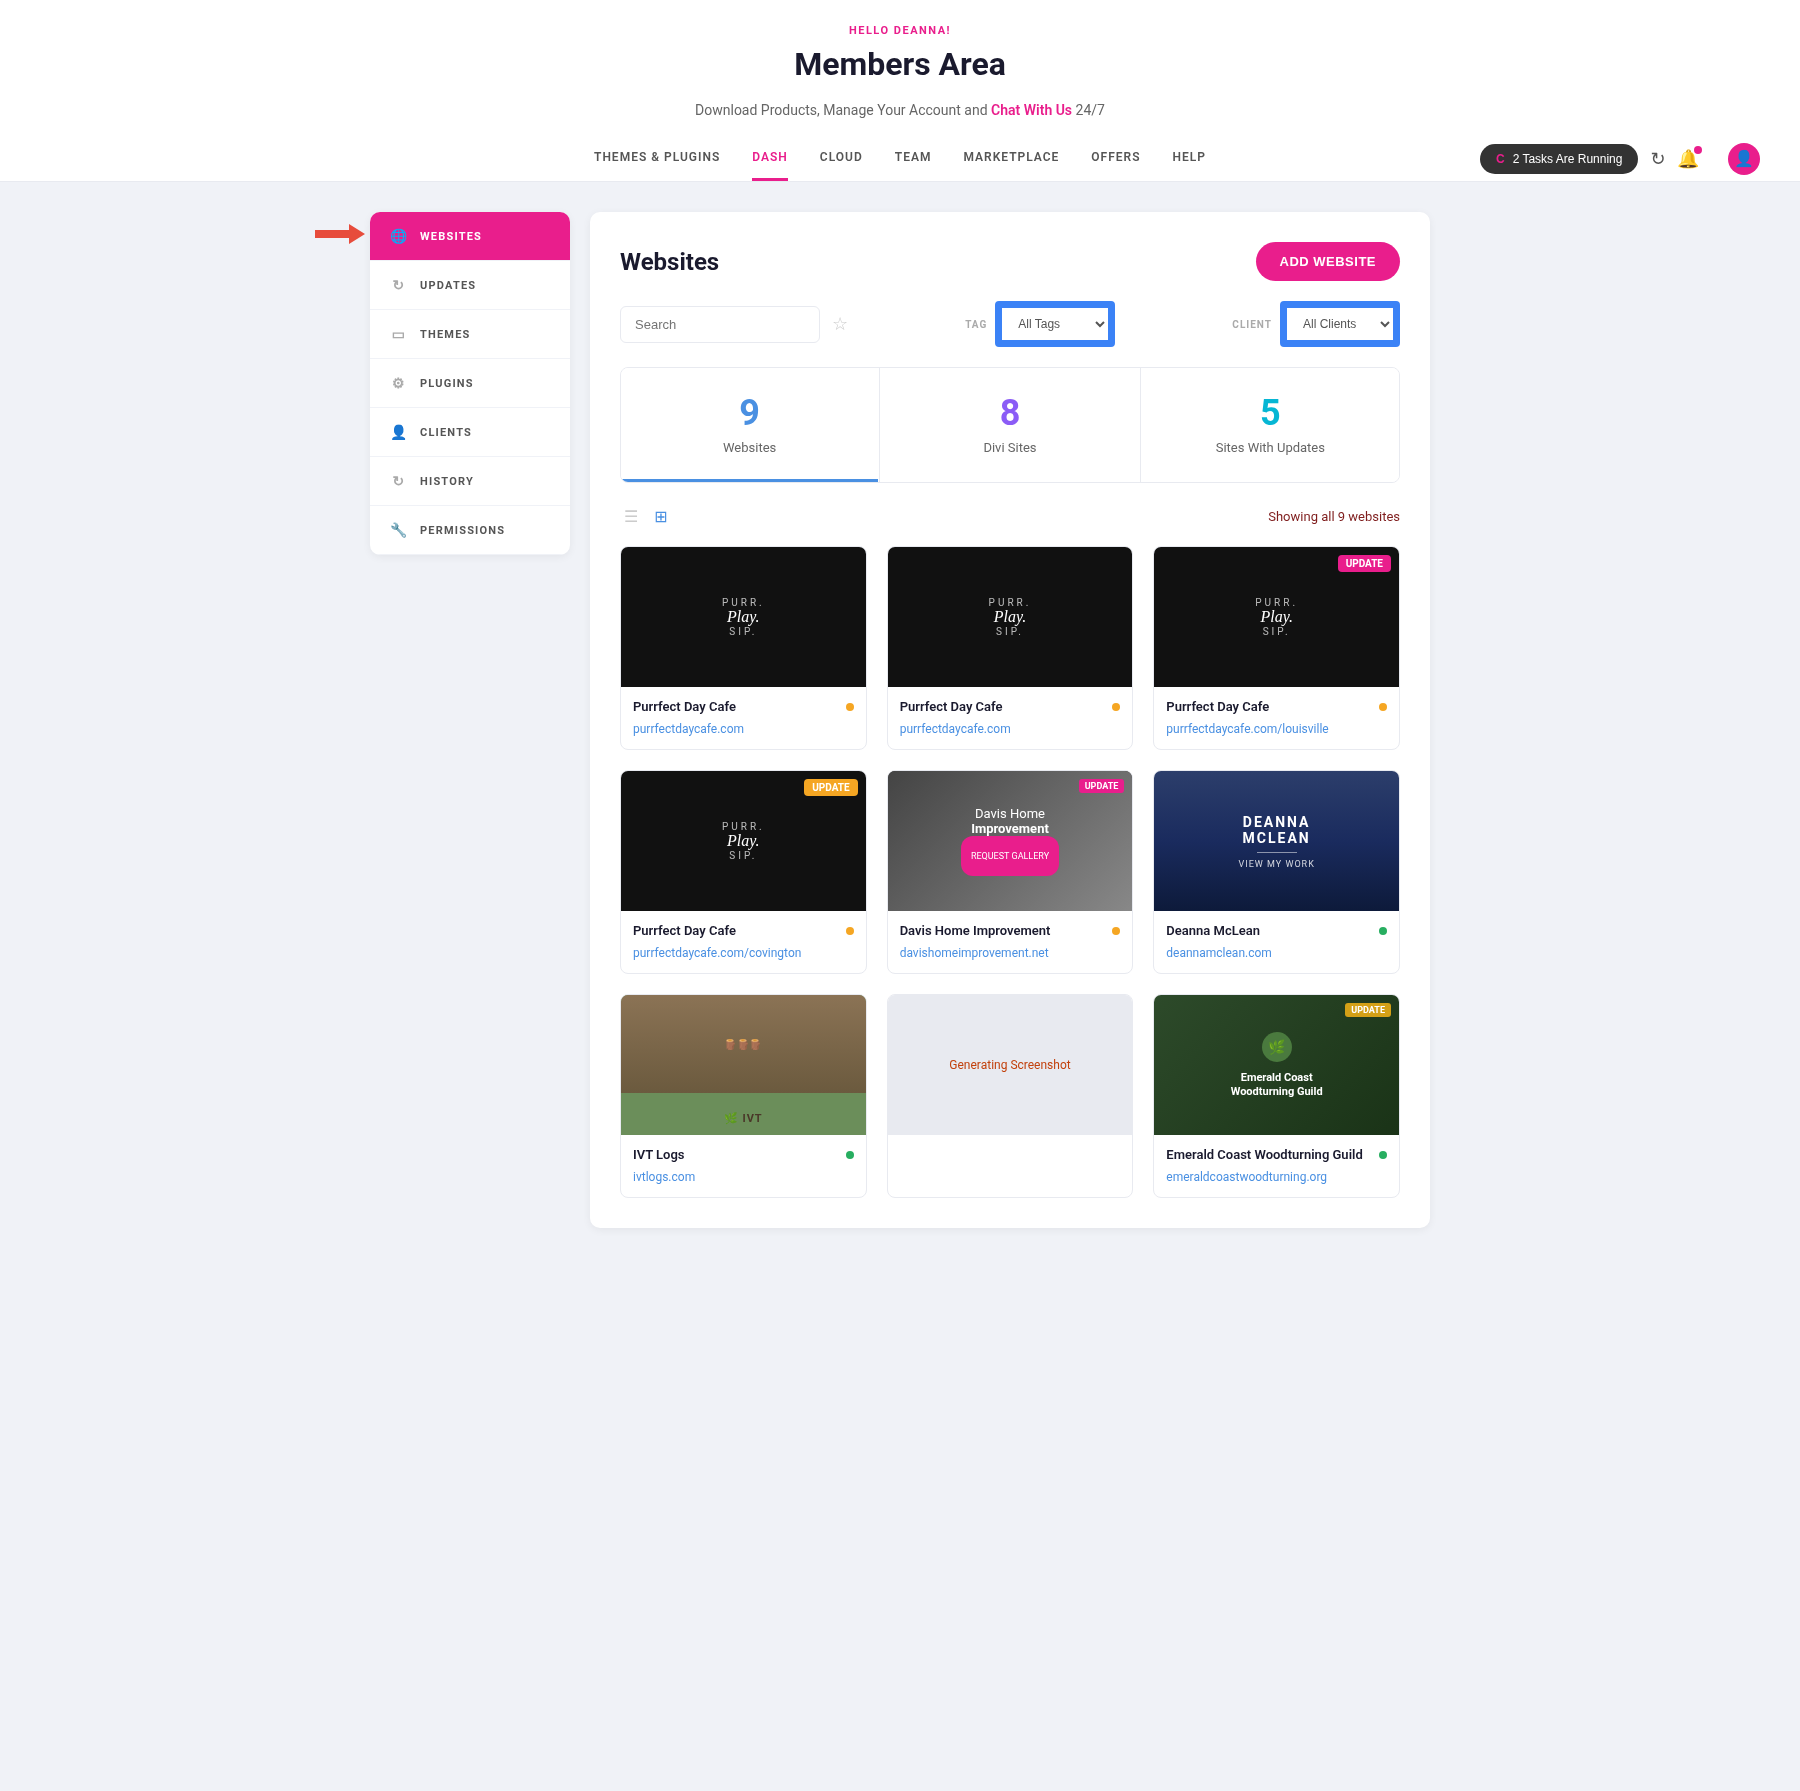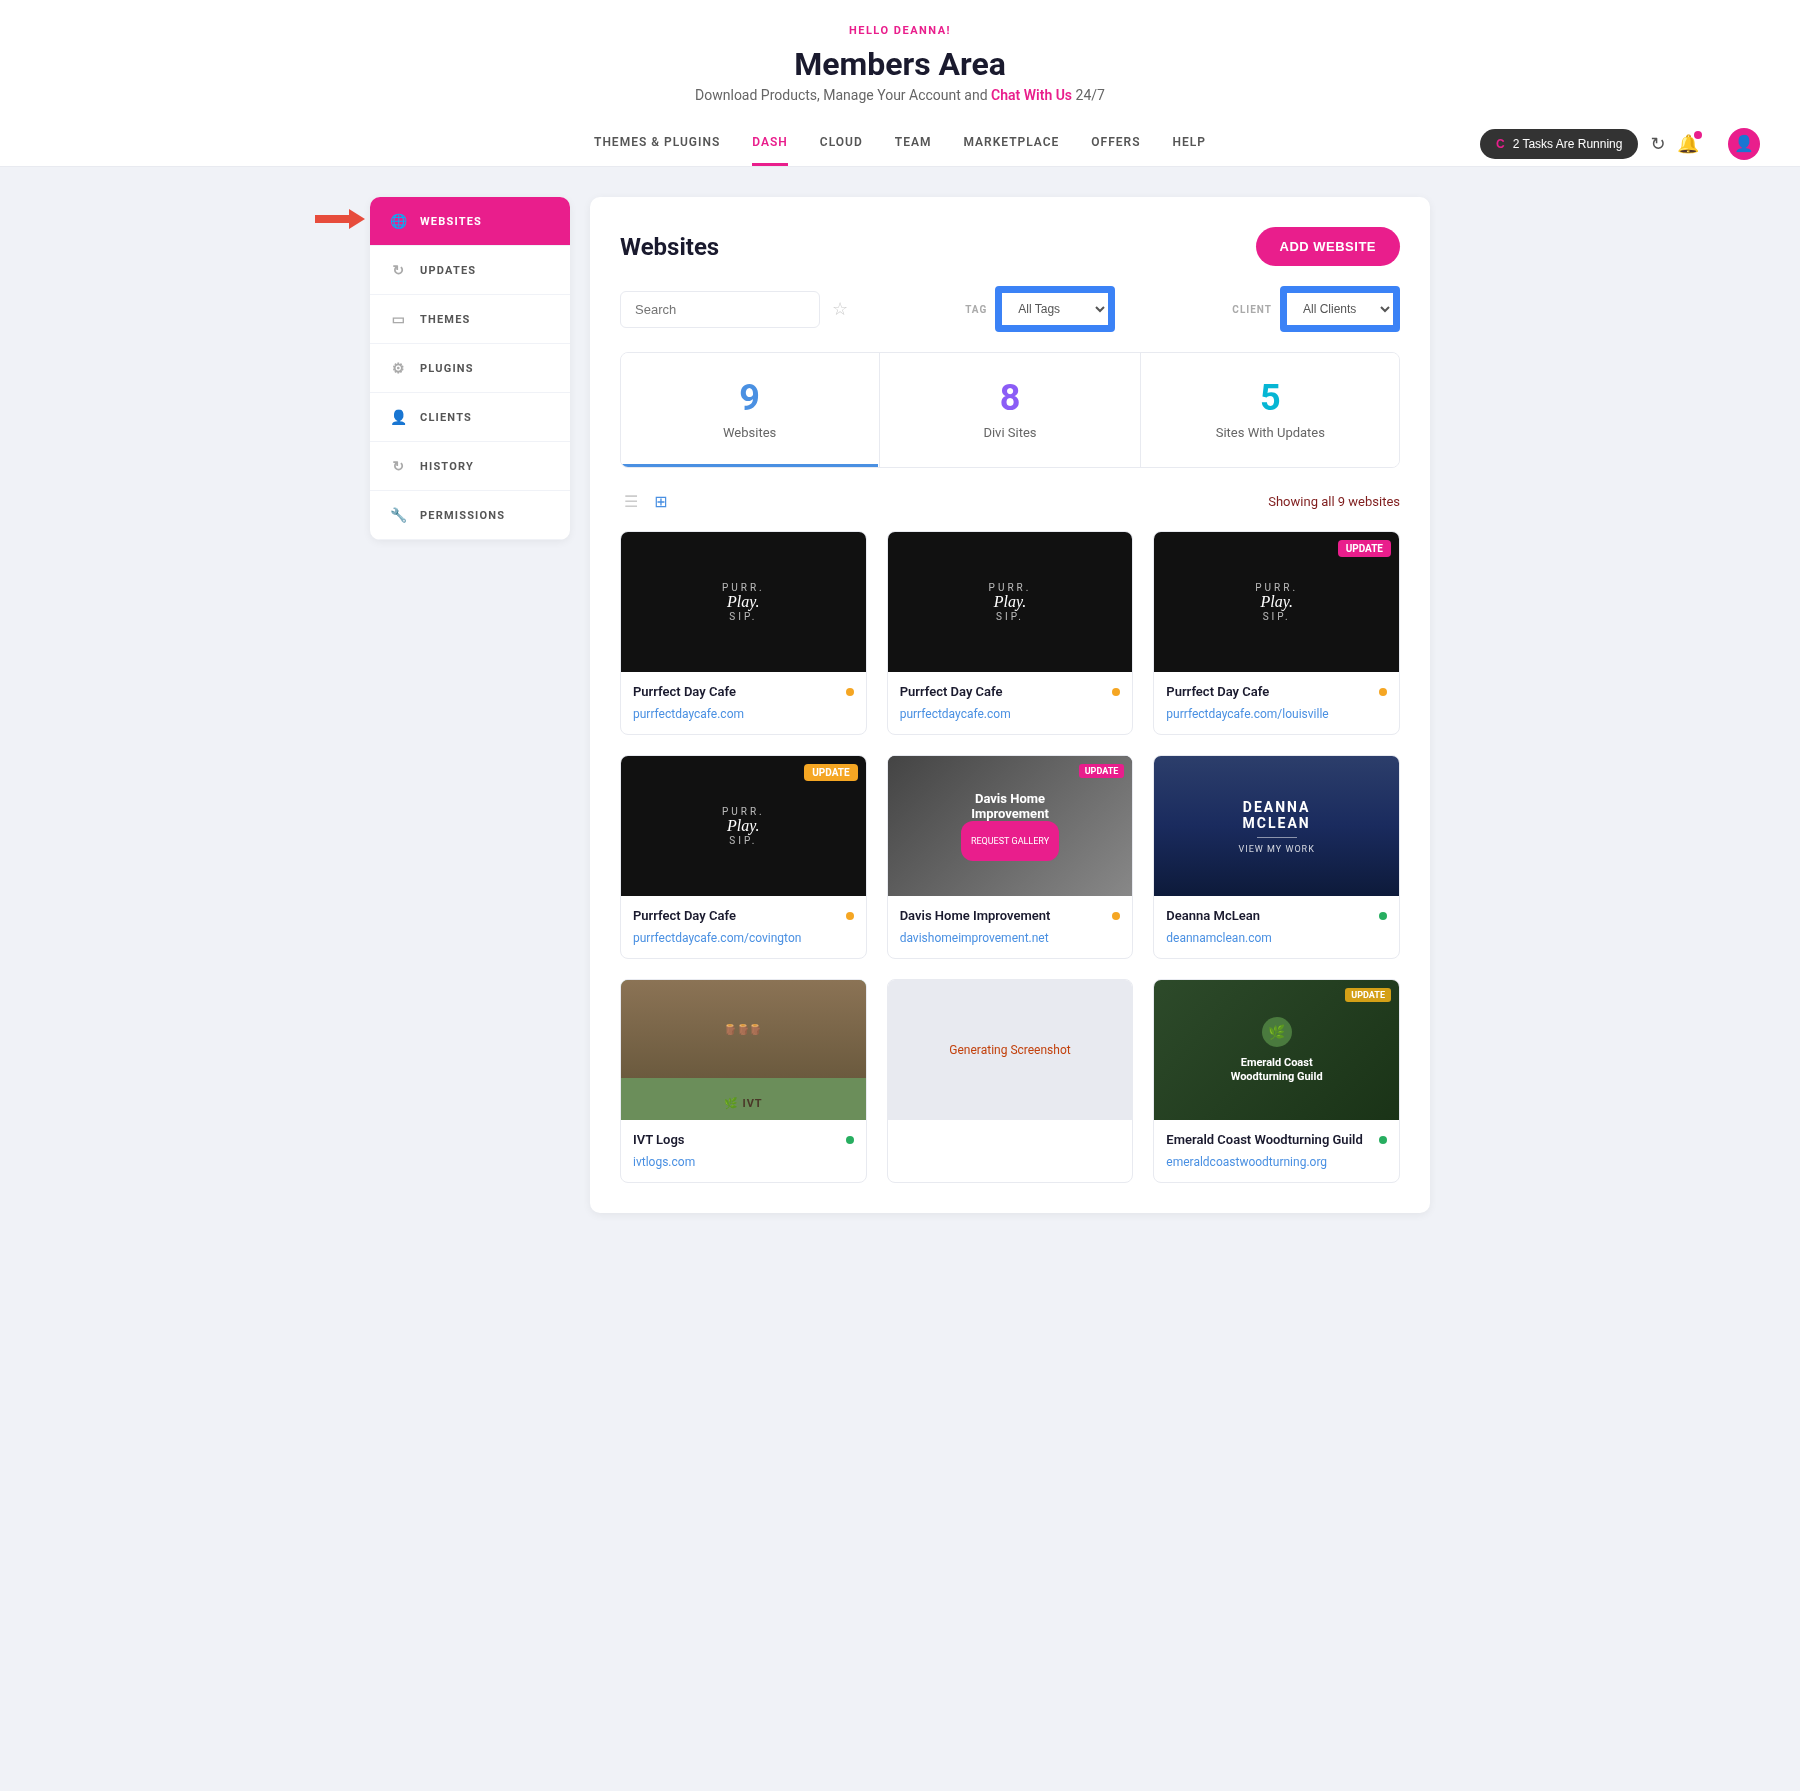--- a/index.html
+++ b/index.html
@@ -1,21 +1,21 @@
 <!DOCTYPE html>
 <html><head>
   <meta charset="utf-8">
   <style>
     * { box-sizing: border-box; margin: 0; padding: 0; }
     body { font-family: -apple-system, BlinkMacSystemFont, 'Segoe UI', Roboto, sans-serif; background: #f0f2f7; min-height: 100vh; }
 
     
     .top-header { background: #fff; padding: 24px 0 0 0; text-align: center; border-bottom: 1px solid #e8eaf0; }
     .hello-text { color: #e91e8c; font-size: 11px; font-weight: 700; letter-spacing: 1.5px; text-transform: uppercase; margin-bottom: 8px; }
-    .members-area-title { font-size: 32px; font-weight: 700; color: #1a1a2e; margin-bottom: 4px; text-align: center; }
+    .members-area-title { font-size: 32px; font-weight: 700; color: #1a1a2e; margin-bottom: 19px; text-align: center; }
     .subtitle { font-size: 14px; color: #666; margin-bottom: 18px; }
     .subtitle .chat-link { color: #e91e8c; font-weight: 600; text-decoration: none; }
 
     
     .main-nav { display: flex; justify-content: center; align-items: center; gap: 32px; padding: 0 40px; position: relative; }
     .nav-item { font-size: 12px; font-weight: 600; letter-spacing: 1px; text-transform: uppercase; color: #555; padding: 14px 0; cursor: pointer; text-decoration: none; border-bottom: 3px solid transparent; }
     .nav-item.active { color: #e91e8c; border-bottom: 3px solid #e91e8c; }
     .nav-user-icon { width: 32px; height: 32px; border-radius: 50%; background: #e91e8c; display: flex; align-items: center; justify-content: center; cursor: pointer; margin-left: 16px; }
     .nav-right { position: absolute; right: 40px; display: flex; align-items: center; gap: 12px; }
     .tasks-btn { background: #333; color: #fff; border: none; border-radius: 20px; padding: 8px 16px; font-size: 12px; cursor: pointer; display: flex; align-items: center; gap: 8px; }
@@ -307,21 +307,21 @@
             </div>
             <a class="website-url" href="#">purrfectdaycafe.com/covington</a>
           </div>
         </div>
 
         <div class="website-card">
           <div class="website-thumbnail" style="background:#222;display:flex;align-items:center;justify-content:center;">
             <div style="background:linear-gradient(135deg, #444 0%, #888 100%);width:100%;height:100%;display:flex;align-items:center;justify-content:center;position:relative;">
               <div style="position:absolute;top:8px;right:8px;background:#e91e8c;color:#fff;font-size:9px;padding:2px 6px;border-radius:3px;font-weight:700;">UPDATE</div>
               <div style="text-align:center;color:#fff;padding:10px;">
-                <div style="font-size:13px;font-weight:700;">Davis Home</div>
+                <div style="font-size:13px;font-weight:400;">Davis Home</div>
                 <div style="font-size:13px;font-weight:700;">Improvement</div>
                 <div style="background:#e91e8c;color:#fff;font-size:9px;padding:15px 10px;border-radius:12px;display:inline-block;">REQUEST GALLERY</div>
               </div>
             </div>
           </div>
           <div class="website-info">
             <div class="website-name">
               <span>Davis Home Improvement</span>
               <span class="status-dot yellow"></span>
             </div>

